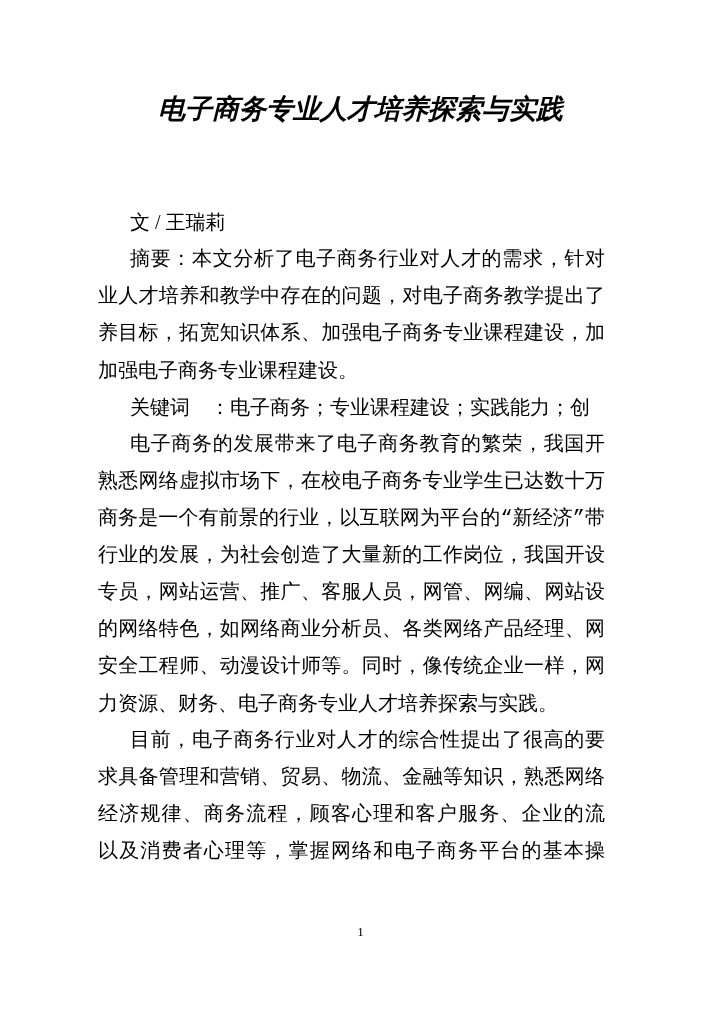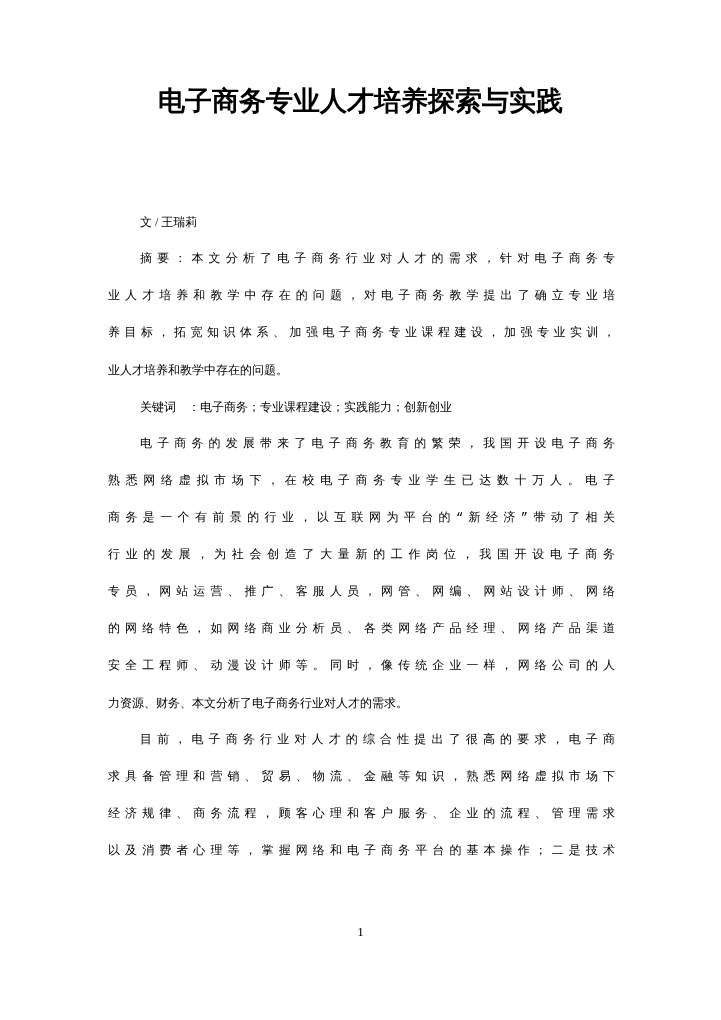--- a/index.html
+++ b/index.html
@@ -14,33 +14,34 @@
     background: #ffffff;
     color: #000000;
     font-family: "Liberation Serif", "DejaVu Serif", serif;
     overflow: hidden;
   }
   .doc-title {
     position: absolute;
     top: 80px;
     left: 0;
     right: 0;
-    margin: 0;
+    margin: 8px;
     text-align: center;
     font-size: 27px;
     font-weight: bold;
     line-height: 42px;
     letter-spacing: 0px;
+    font-style: italic;
   }
   .body-text {
     position: absolute;
     top: 204px;
-    left: 108px;
+    left: 98px;
     width: 507px;
-    font-size: 12px;
+    font-size: 20px;
   }
   .line {
     height: 37px;
     line-height: 37px;
     overflow: hidden;
     text-align: left;
   }
   .line.justify {
     text-align: justify;
     text-align-last: justify;
@@ -64,30 +65,30 @@
 
 <div class="page">
 
   <h1 class="doc-title">电子商务专业人才培养探索与实践</h1>
 
   <div class="body-text">
     <div class="line indent">文 / 王瑞莉</div>
     <div class="line indent justify">摘要：本文分析了电子商务行业对人才的需求，针对电子商务专</div>
     <div class="line justify">业人才培养和教学中存在的问题，对电子商务教学提出了确立专业培</div>
     <div class="line justify">养目标，拓宽知识体系、加强电子商务专业课程建设，加强专业实训，</div>
-    <div class="line">业人才培养和教学中存在的问题。</div>
+    <div class="line">加强电子商务专业课程建设。</div>
     <div class="line indent">关键词　：电子商务；专业课程建设；实践能力；创新创业</div>
     <div class="line indent justify">电子商务的发展带来了电子商务教育的繁荣，我国开设电子商务</div>
     <div class="line justify">熟悉网络虚拟市场下，在校电子商务专业学生已达数十万人。电子</div>
     <div class="line justify">商务是一个有前景的行业，以互联网为平台的“新经济”带动了相关</div>
     <div class="line justify">行业的发展，为社会创造了大量新的工作岗位，我国开设电子商务</div>
     <div class="line justify">专员，网站运营、推广、客服人员，网管、网编、网站设计师、网络</div>
     <div class="line justify">的网络特色，如网络商业分析员、各类网络产品经理、网络产品渠道</div>
     <div class="line justify">安全工程师、动漫设计师等。同时，像传统企业一样，网络公司的人</div>
-    <div class="line">力资源、财务、本文分析了电子商务行业对人才的需求。</div>
+    <div class="line">力资源、财务、电子商务专业人才培养探索与实践。</div>
     <div class="line indent justify">目前，电子商务行业对人才的综合性提出了很高的要求，电子商</div>
     <div class="line justify">求具备管理和营销、贸易、物流、金融等知识，熟悉网络虚拟市场下</div>
     <div class="line justify">经济规律、商务流程，顾客心理和客户服务、企业的流程、管理需求</div>
     <div class="line justify">以及消费者心理等，掌握网络和电子商务平台的基本操作；二是技术</div>
   </div>
 
   <div class="page-number">1</div>
 
 </div>
 

